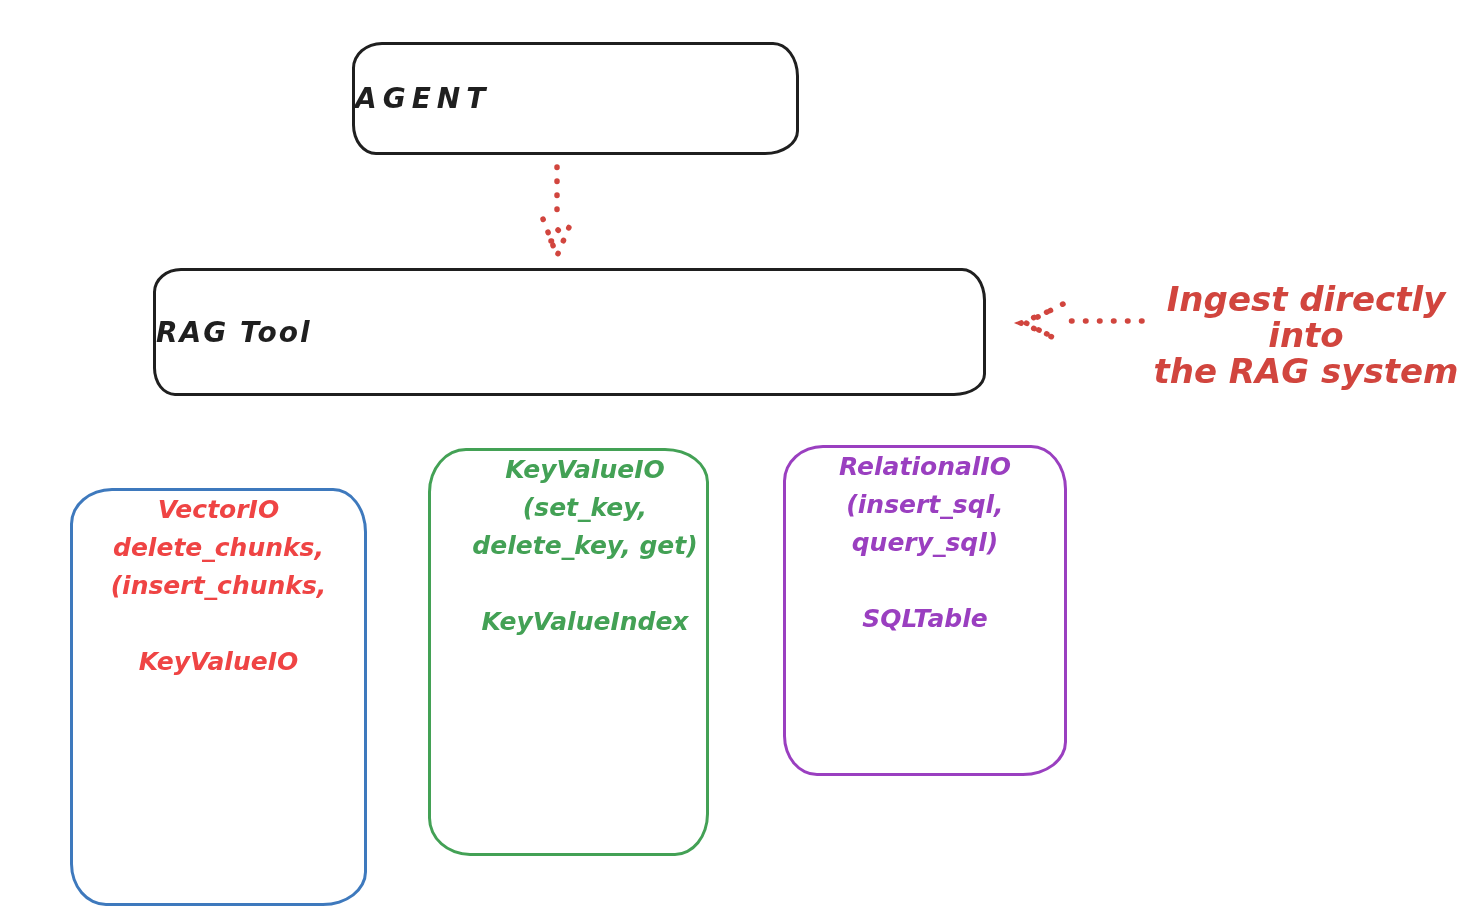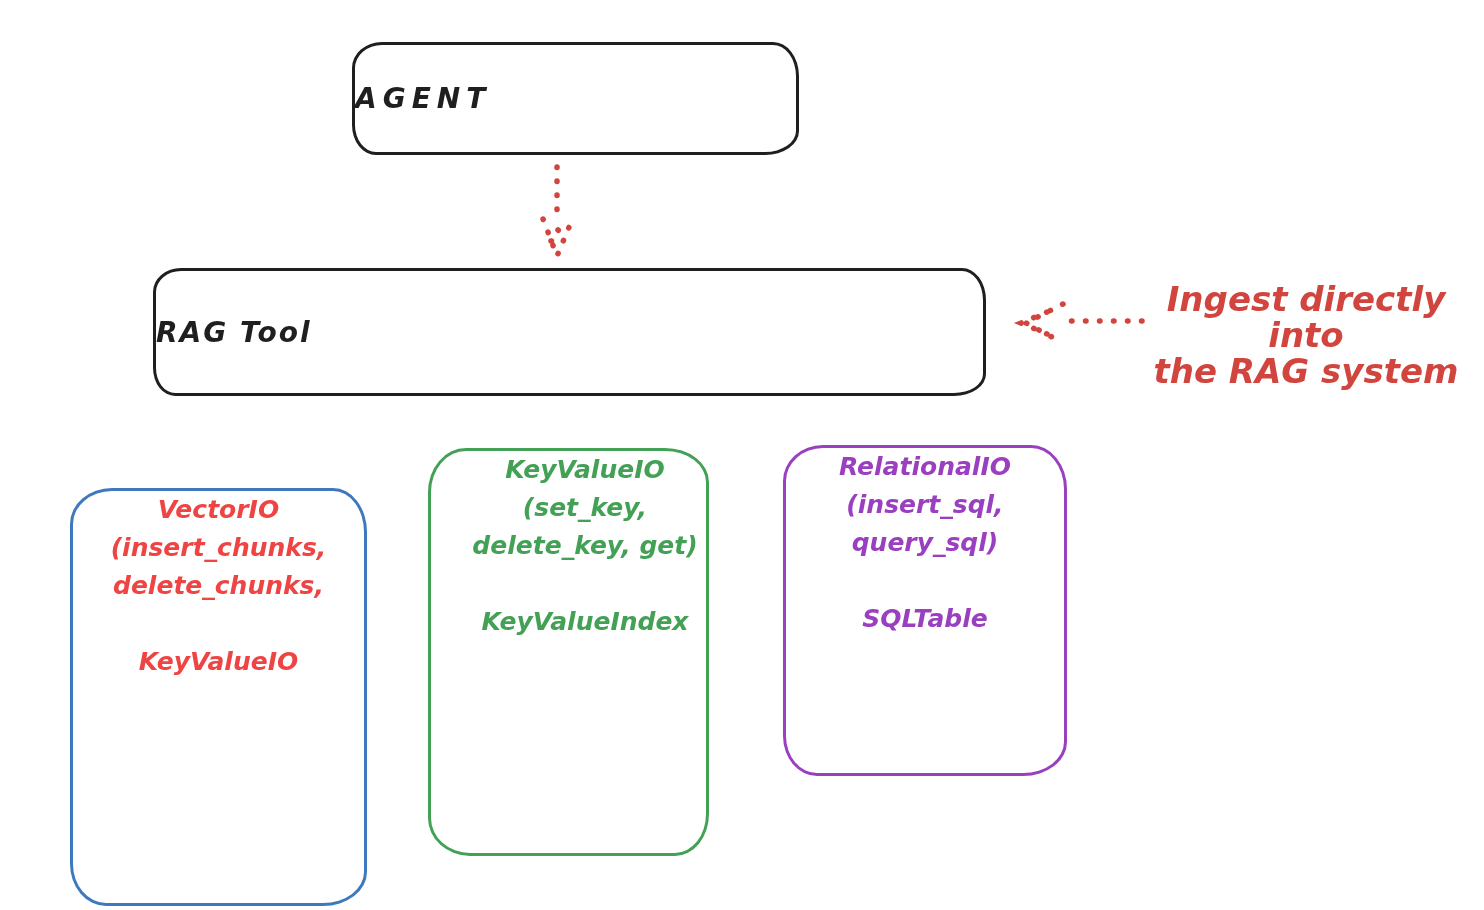--- a/index.html
+++ b/index.html
@@ -125,22 +125,22 @@
   </svg>
 
   <div class="annotation">
     <div>Ingest directly into</div>
     <div>the RAG system</div>
   </div>
 
   <div class="node store blue">
     <div class="store-text">
       <div>VectorIO</div>
+      <div>delete_chunks,</div>
       <div>(insert_chunks,</div>
-      <div>delete_chunks,</div>
       <div class="gap"></div>
       <div>KeyValueIO</div>
     </div>
   </div>
 
   <div class="node store green">
     <div class="store-text">
       <div>KeyValueIO</div>
       <div>(set_key,</div>
       <div>delete_key, get)</div>

